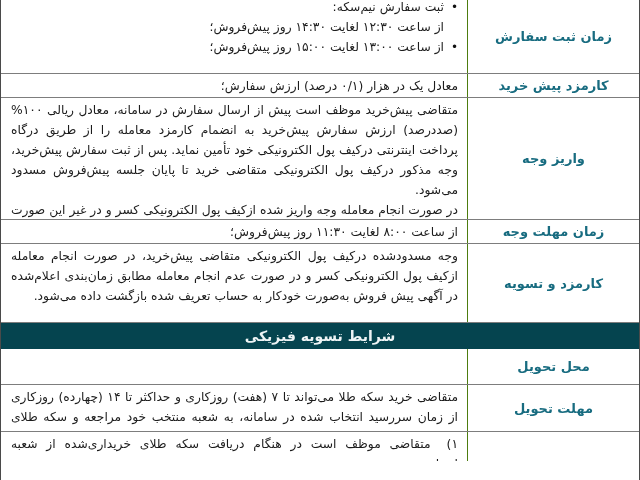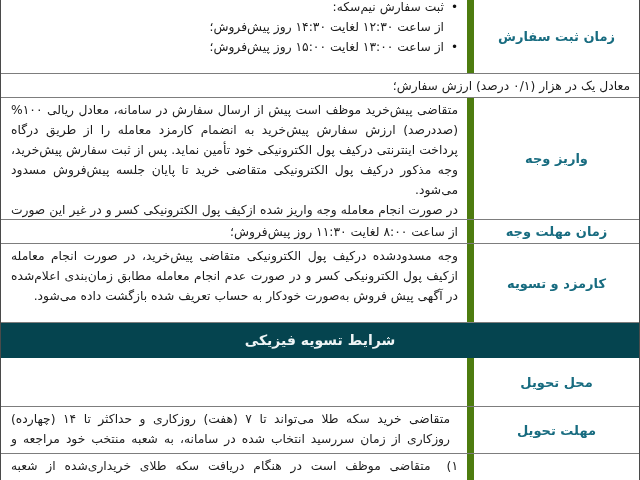--- a/index.html
+++ b/index.html
@@ -22,21 +22,21 @@
     display: flex;
     flex-direction: row;
     box-sizing: border-box;
     border-bottom: 1px solid #7d7d7d;
     overflow: hidden;
     background: #ffffff;
   }
   .label-cell {
     flex: 0 0 172px;
     box-sizing: border-box;
-    border-left: 7px solid #4d7c0f;
+    border-left: 1px solid #4d7c0f;
     display: flex;
     align-items: center;
     justify-content: center;
     color: #186c80;
     font-weight: bold;
     font-size: 13px;
     text-align: center;
     padding: 0 4px;
   }
   .body-cell {
@@ -48,25 +48,25 @@
     color: #1c1c1c;
     text-align: justify;
   }
   .body-cell p { margin: 0; }
   .single-line { display: flex; align-items: center; }
   .h73  { height: 74px; }
   .h24  { height: 24px; }
   .h122 { height: 122px; }
   .h24b { height: 24px; }
   .h79  { height: 79px; }
-  .h49  { height: 49px; }
-  .h47  { height: 47px; gap: 8px; }
+  .h49  { height: 36px; }
+  .h47  { height: 47px; }
   .h29  { height: 29px; border-bottom: none; }
   .section-band {
-    height: 35px;
+    height: 26px;
     box-sizing: border-box;
     background: #05444f;
     color: #eef4f5;
     display: flex;
     align-items: center;
     justify-content: center;
     font-weight: bold;
     font-size: 14px;
     border-bottom: 1px solid #05444f;
   }
@@ -106,20 +106,21 @@
       <div class="bullet-item">
         <span class="bullet-glyph">•</span>
         <div class="bullet-body">
           <span>از ساعت ۱۳:۰۰ لغایت ۱۵:۰۰ روز پیش‌فروش؛</span>
         </div>
       </div>
     </div>
   </div>
 
   <div class="row h24">
+    <div class="label-cell">کارمزد پیش خرید</div>
     <div class="body-cell single-line">
       <p>معادل یک در هزار (۰/۱ درصد) ارزش سفارش؛</p>
     </div>
   </div>
 
   <div class="row h122">
     <div class="label-cell">واریز وجه</div>
     <div class="body-cell">
       <p>متقاضی پیش‌خرید موظف است پیش از ارسال سفارش در سامانه، معادل ریالی ۱۰۰% (صددرصد) ارزش سفارش پیش‌خرید به انضمام کارمزد معامله را از طریق درگاه پرداخت اینترنتی درکیف پول الکترونیکی خود تأمین نماید. پس از ثبت سفارش پیش‌خرید، وجه مذکور درکیف پول الکترونیکی متقاضی خرید تا پایان جلسه پیش‌فروش مسدود می‌شود.</p>
       <p>در صورت انجام معامله وجه واریز شده ازکیف پول الکترونیکی کسر و در غیر این صورت درکیف پول متقاضی در دسترس خواهد بود.</p>

